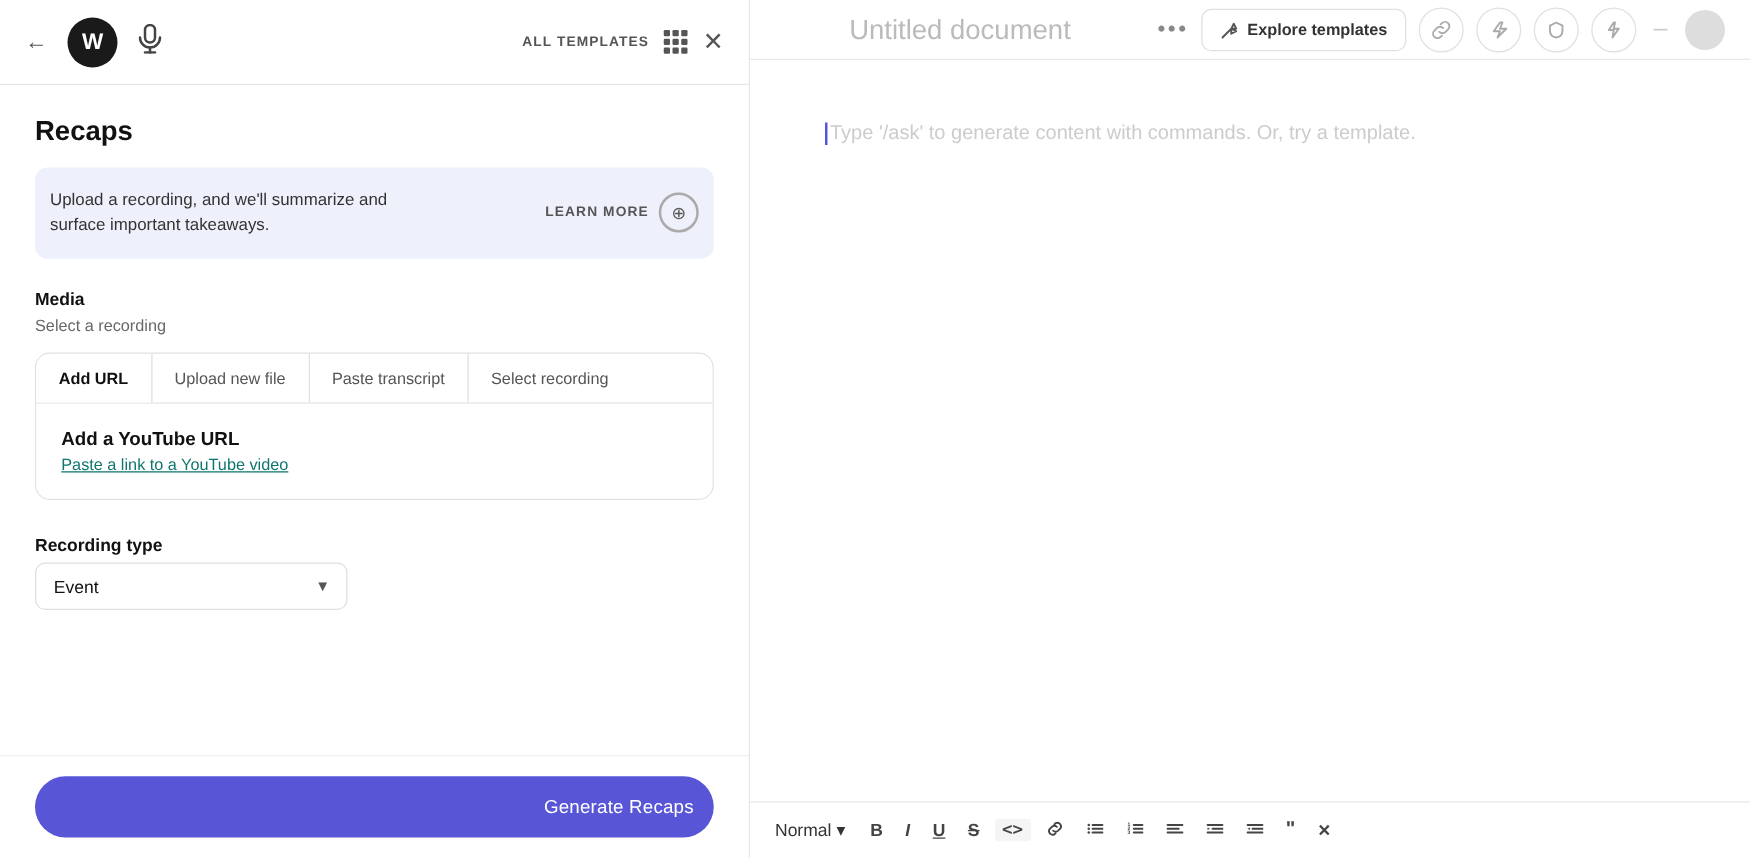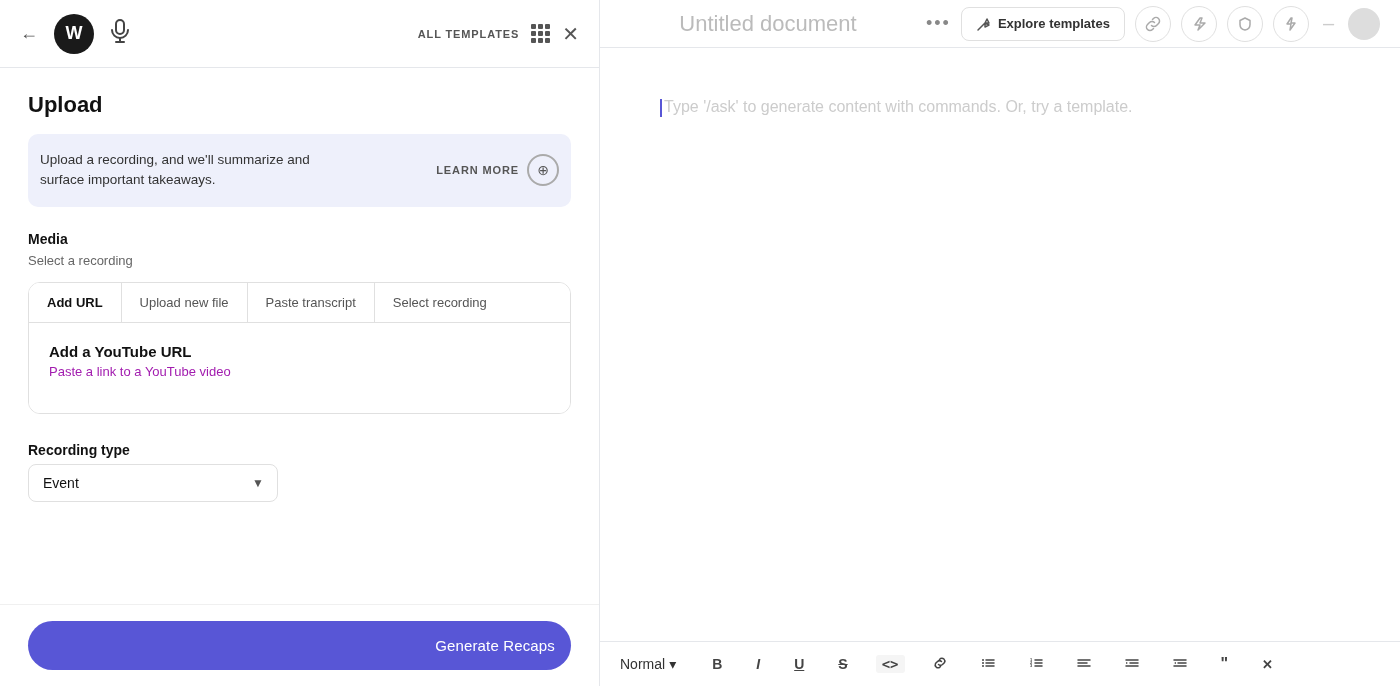--- a/index.html
+++ b/index.html
@@ -164,22 +164,22 @@
       background: #fff;
     }
     .tab-content-title {
       font-size: 15px;
       font-weight: 700;
       color: #111;
       margin-bottom: 4px;
     }
     .tab-content-desc {
       font-size: 13px;
-      color: #a21caf;
-      margin-bottom: 14px;
+      color: #0f766e;
+      text-decoration: underline;
     }
     .url-input {
       width: 100%;
       padding: 12px 16px;
       border: 1.5px solid #e0e0e0;
       border-radius: 8px;
       font-size: 13px;
       color: #999;
       outline: none;
       background: #fafafa;
@@ -309,21 +309,21 @@
       vertical-align: middle;
       margin-right: 2px;
     }
 
     
     .bottom-toolbar {
       display: flex;
       align-items: center;
       padding: 10px 20px;
       border-top: 1px solid #e5e7eb;
-      gap: 22px;
+      gap: 6px;
     }
     .style-select-wrap {
       display: flex;
       align-items: center;
       gap: 4px;
       font-size: 14px;
       color: #333;
       margin-right: 8px;
       cursor: pointer;
     }
@@ -373,21 +373,21 @@
         <div class="grid-dot"></div>
       <div class="grid-dot"></div>
         <div class="grid-dot"></div>
         <div class="grid-dot"></div>
     </div>
     <span class="close-btn">✕</span>
   </div>
 
   <div class="content">
 
-    <div class="page-title">Upload</div>
+    <div class="page-title">Recaps</div>
 
     <div class="info-banner">
       <div class="info-banner-text">Upload a recording, and we'll summarize and surface important takeaways.</div>
       <div class="learn-more-wrap">
         <span class="learn-more-label">LEARN MORE</span>
         <div class="circle-icon">⊕</div>
       </div>
     </div>
 
     <div class="section-label">Media</div>

